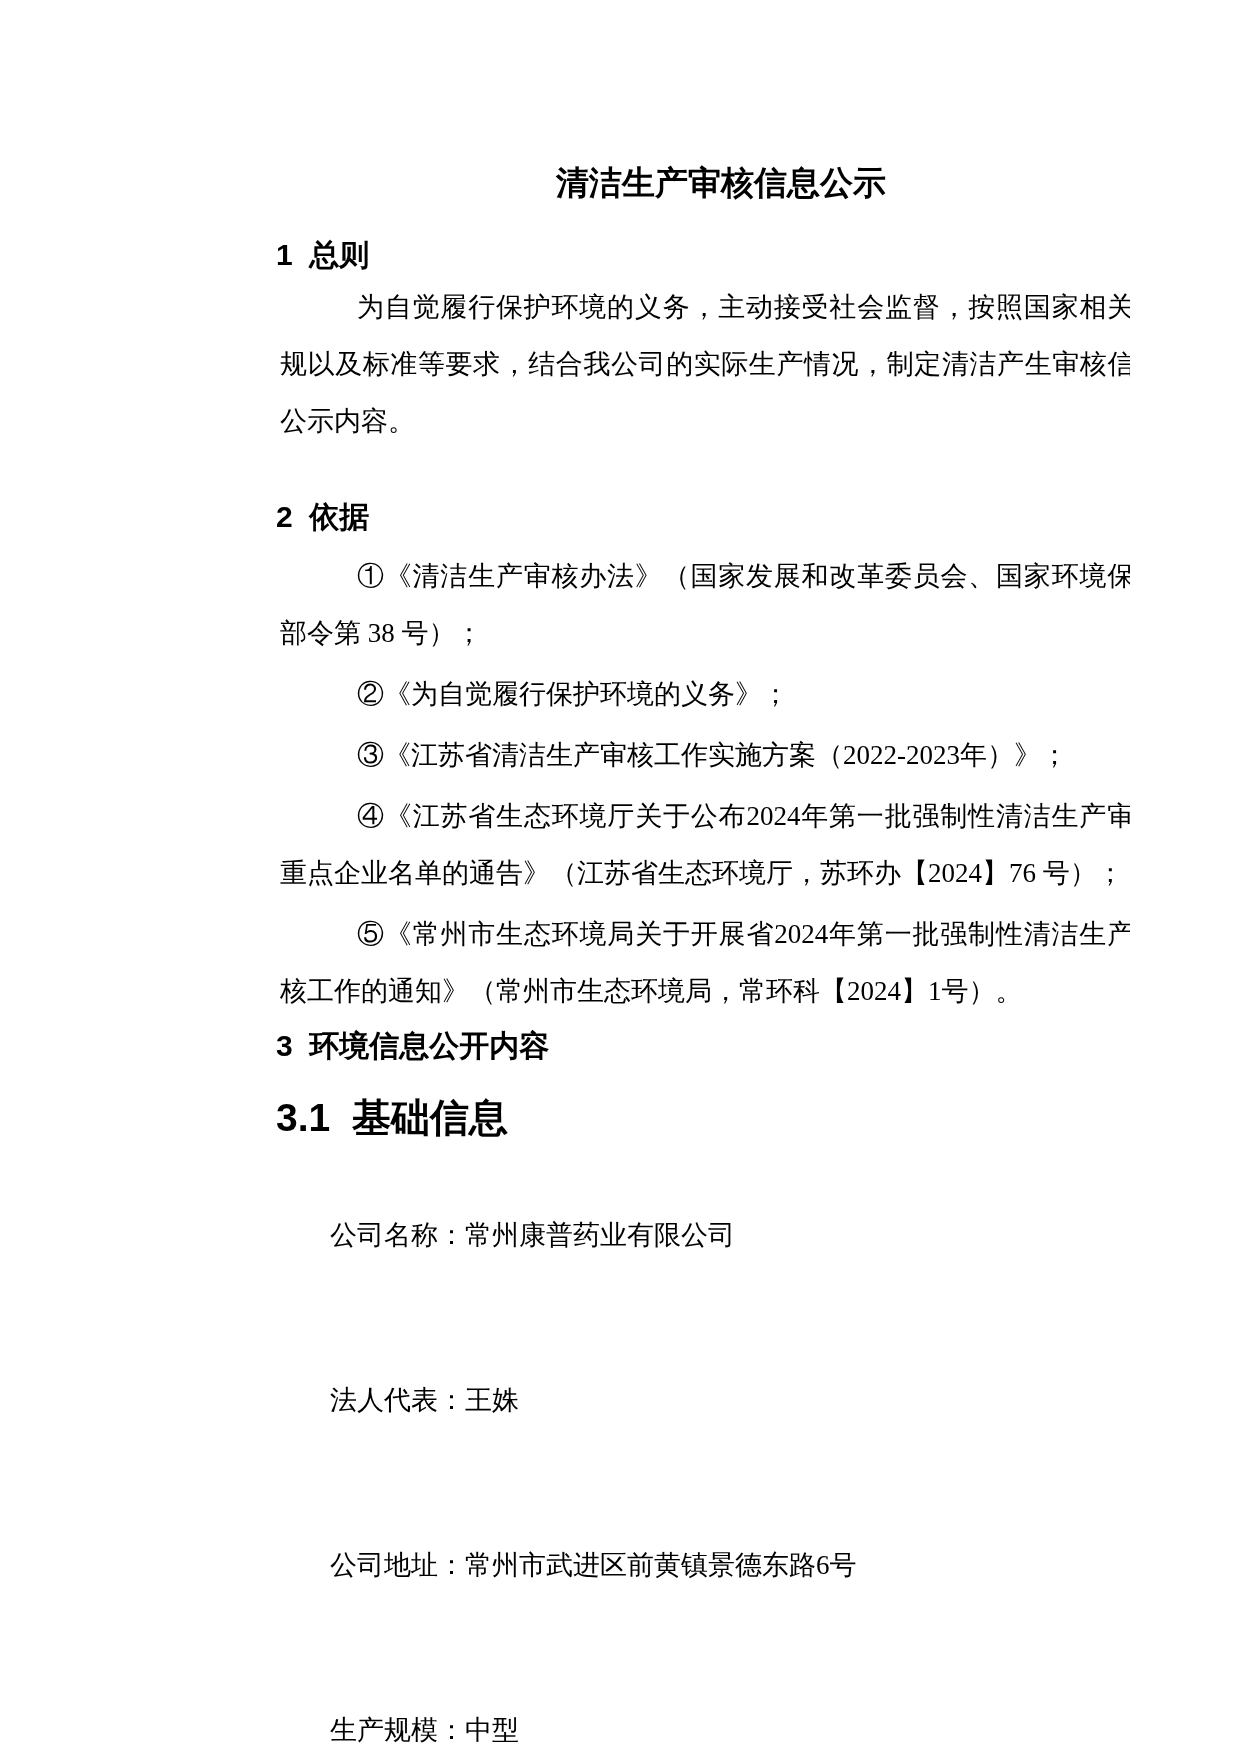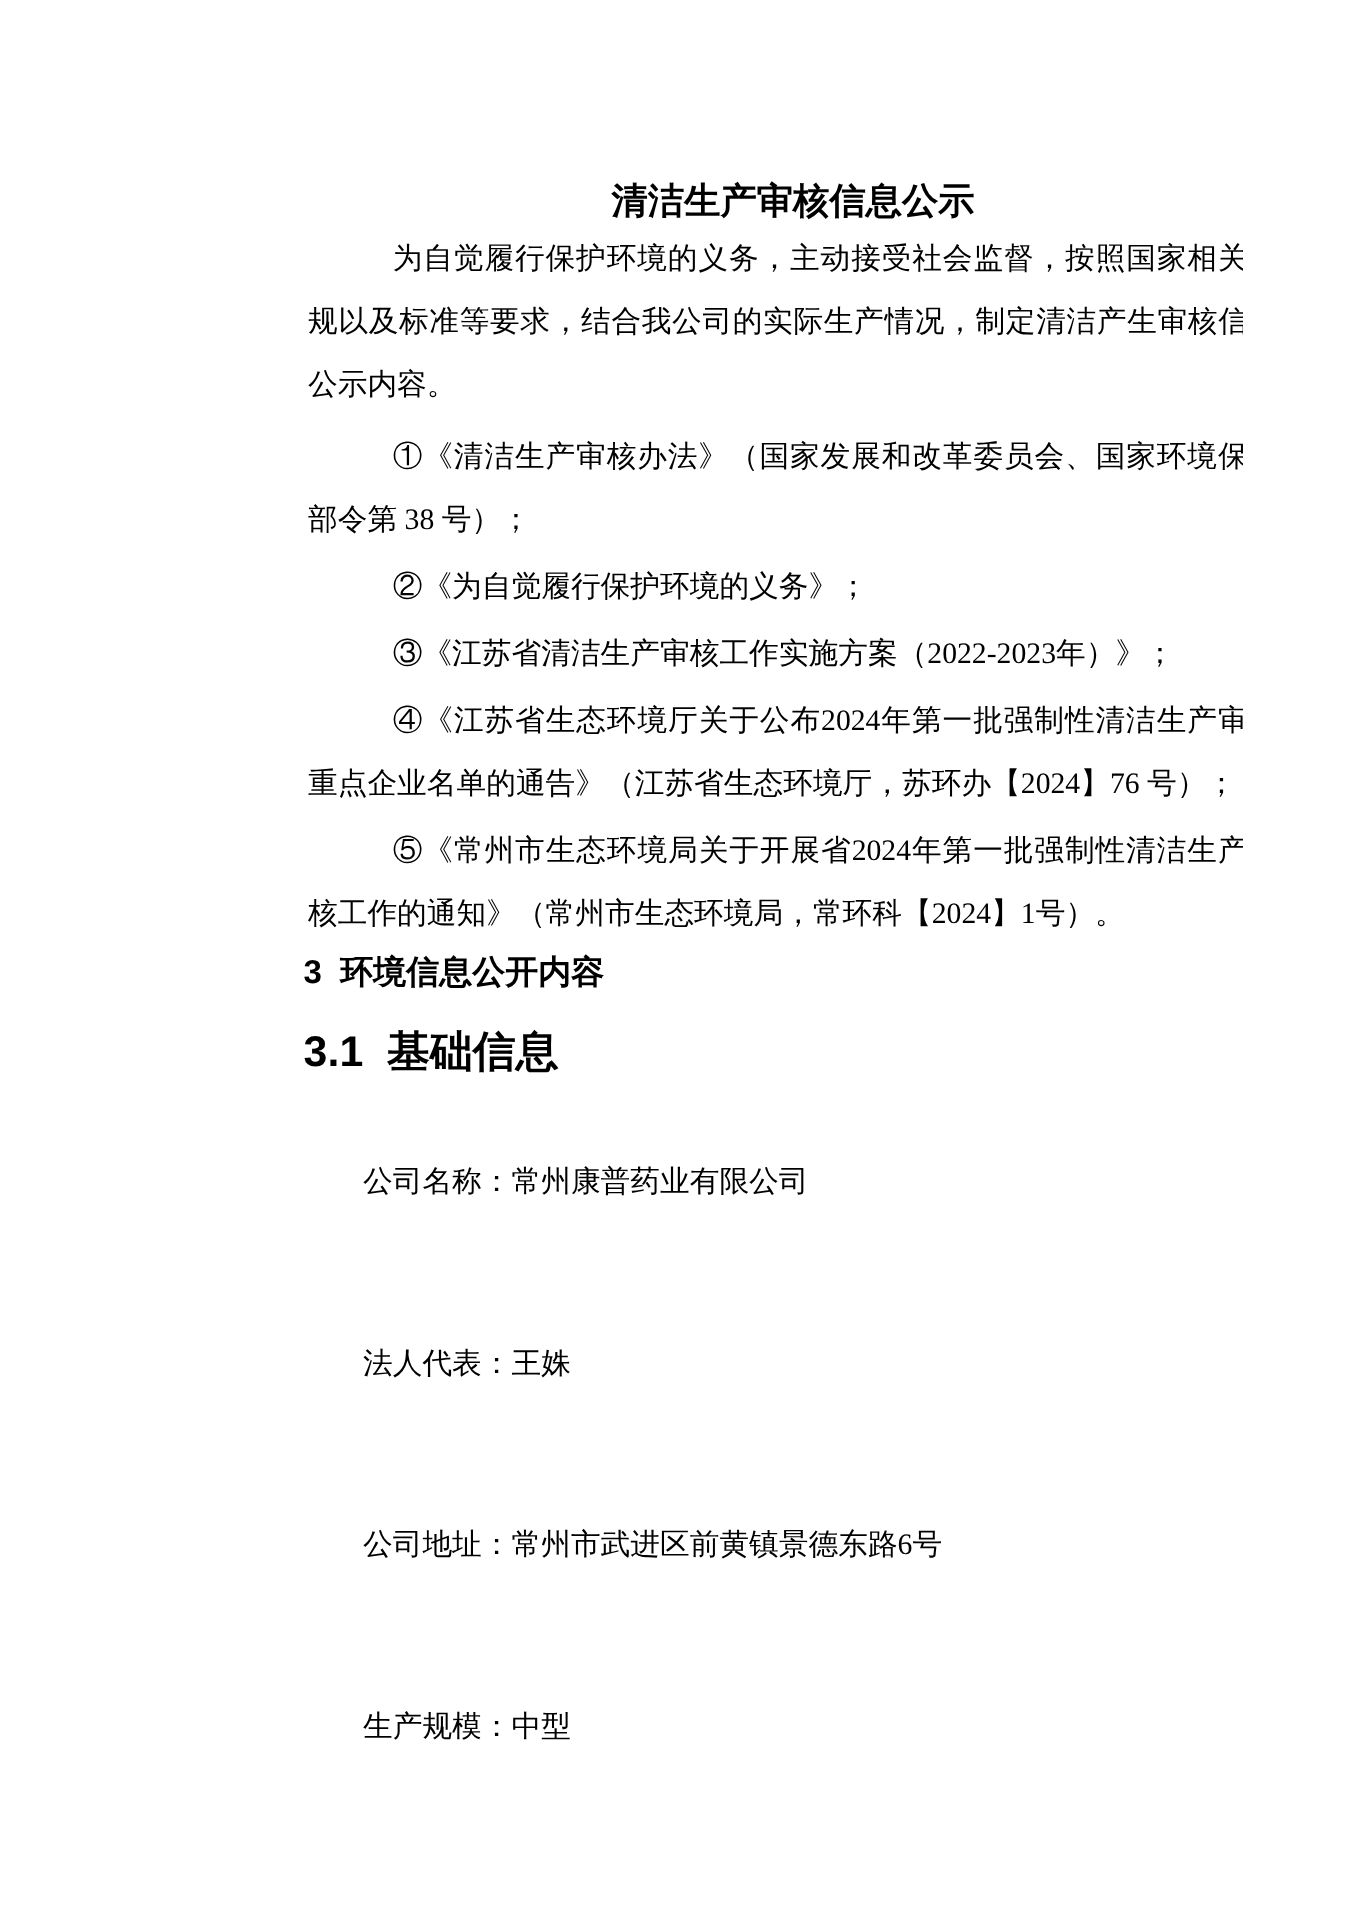--- a/index.html
+++ b/index.html
@@ -65,23 +65,25 @@
   }
 </style>
 </head>
 <body>
 
 <div class="page">
   <div class="content">
 
     <div class="doc-title">清洁生产审核信息公示</div>
 
+    <div class="heading" id="h-general">1  总则</div>
 
     <p class="para" id="p-general">为自觉履行保护环境的义务，主动接受社会监督，按照国家相关法规以及标准等要求，结合我公司的实际生产情况，制定清洁产生审核信息公示内容。</p>
 
+    <div class="heading" id="h-basis">2  依据</div>
 
     <div class="items">
       <p class="para">①《清洁生产审核办法》（国家发展和改革委员会、国家环境保护部令第 38 号）；</p>
       <p class="para">②《为自觉履行保护环境的义务》；</p>
       <p class="para">③《江苏省清洁生产审核工作实施方案（2022-2023年）》；</p>
       <p class="para">④《江苏省生态环境厅关于公布2024年第一批强制性清洁生产审核重点企业名单的通告》（江苏省生态环境厅，苏环办【2024】76 号）；</p>
       <p class="para">⑤《常州市生态环境局关于开展省2024年第一批强制性清洁生产审核工作的通知》（常州市生态环境局，常环科【2024】1号）。</p>
     </div>
 
     <div class="heading" id="h-disclosure">3  环境信息公开内容</div>

